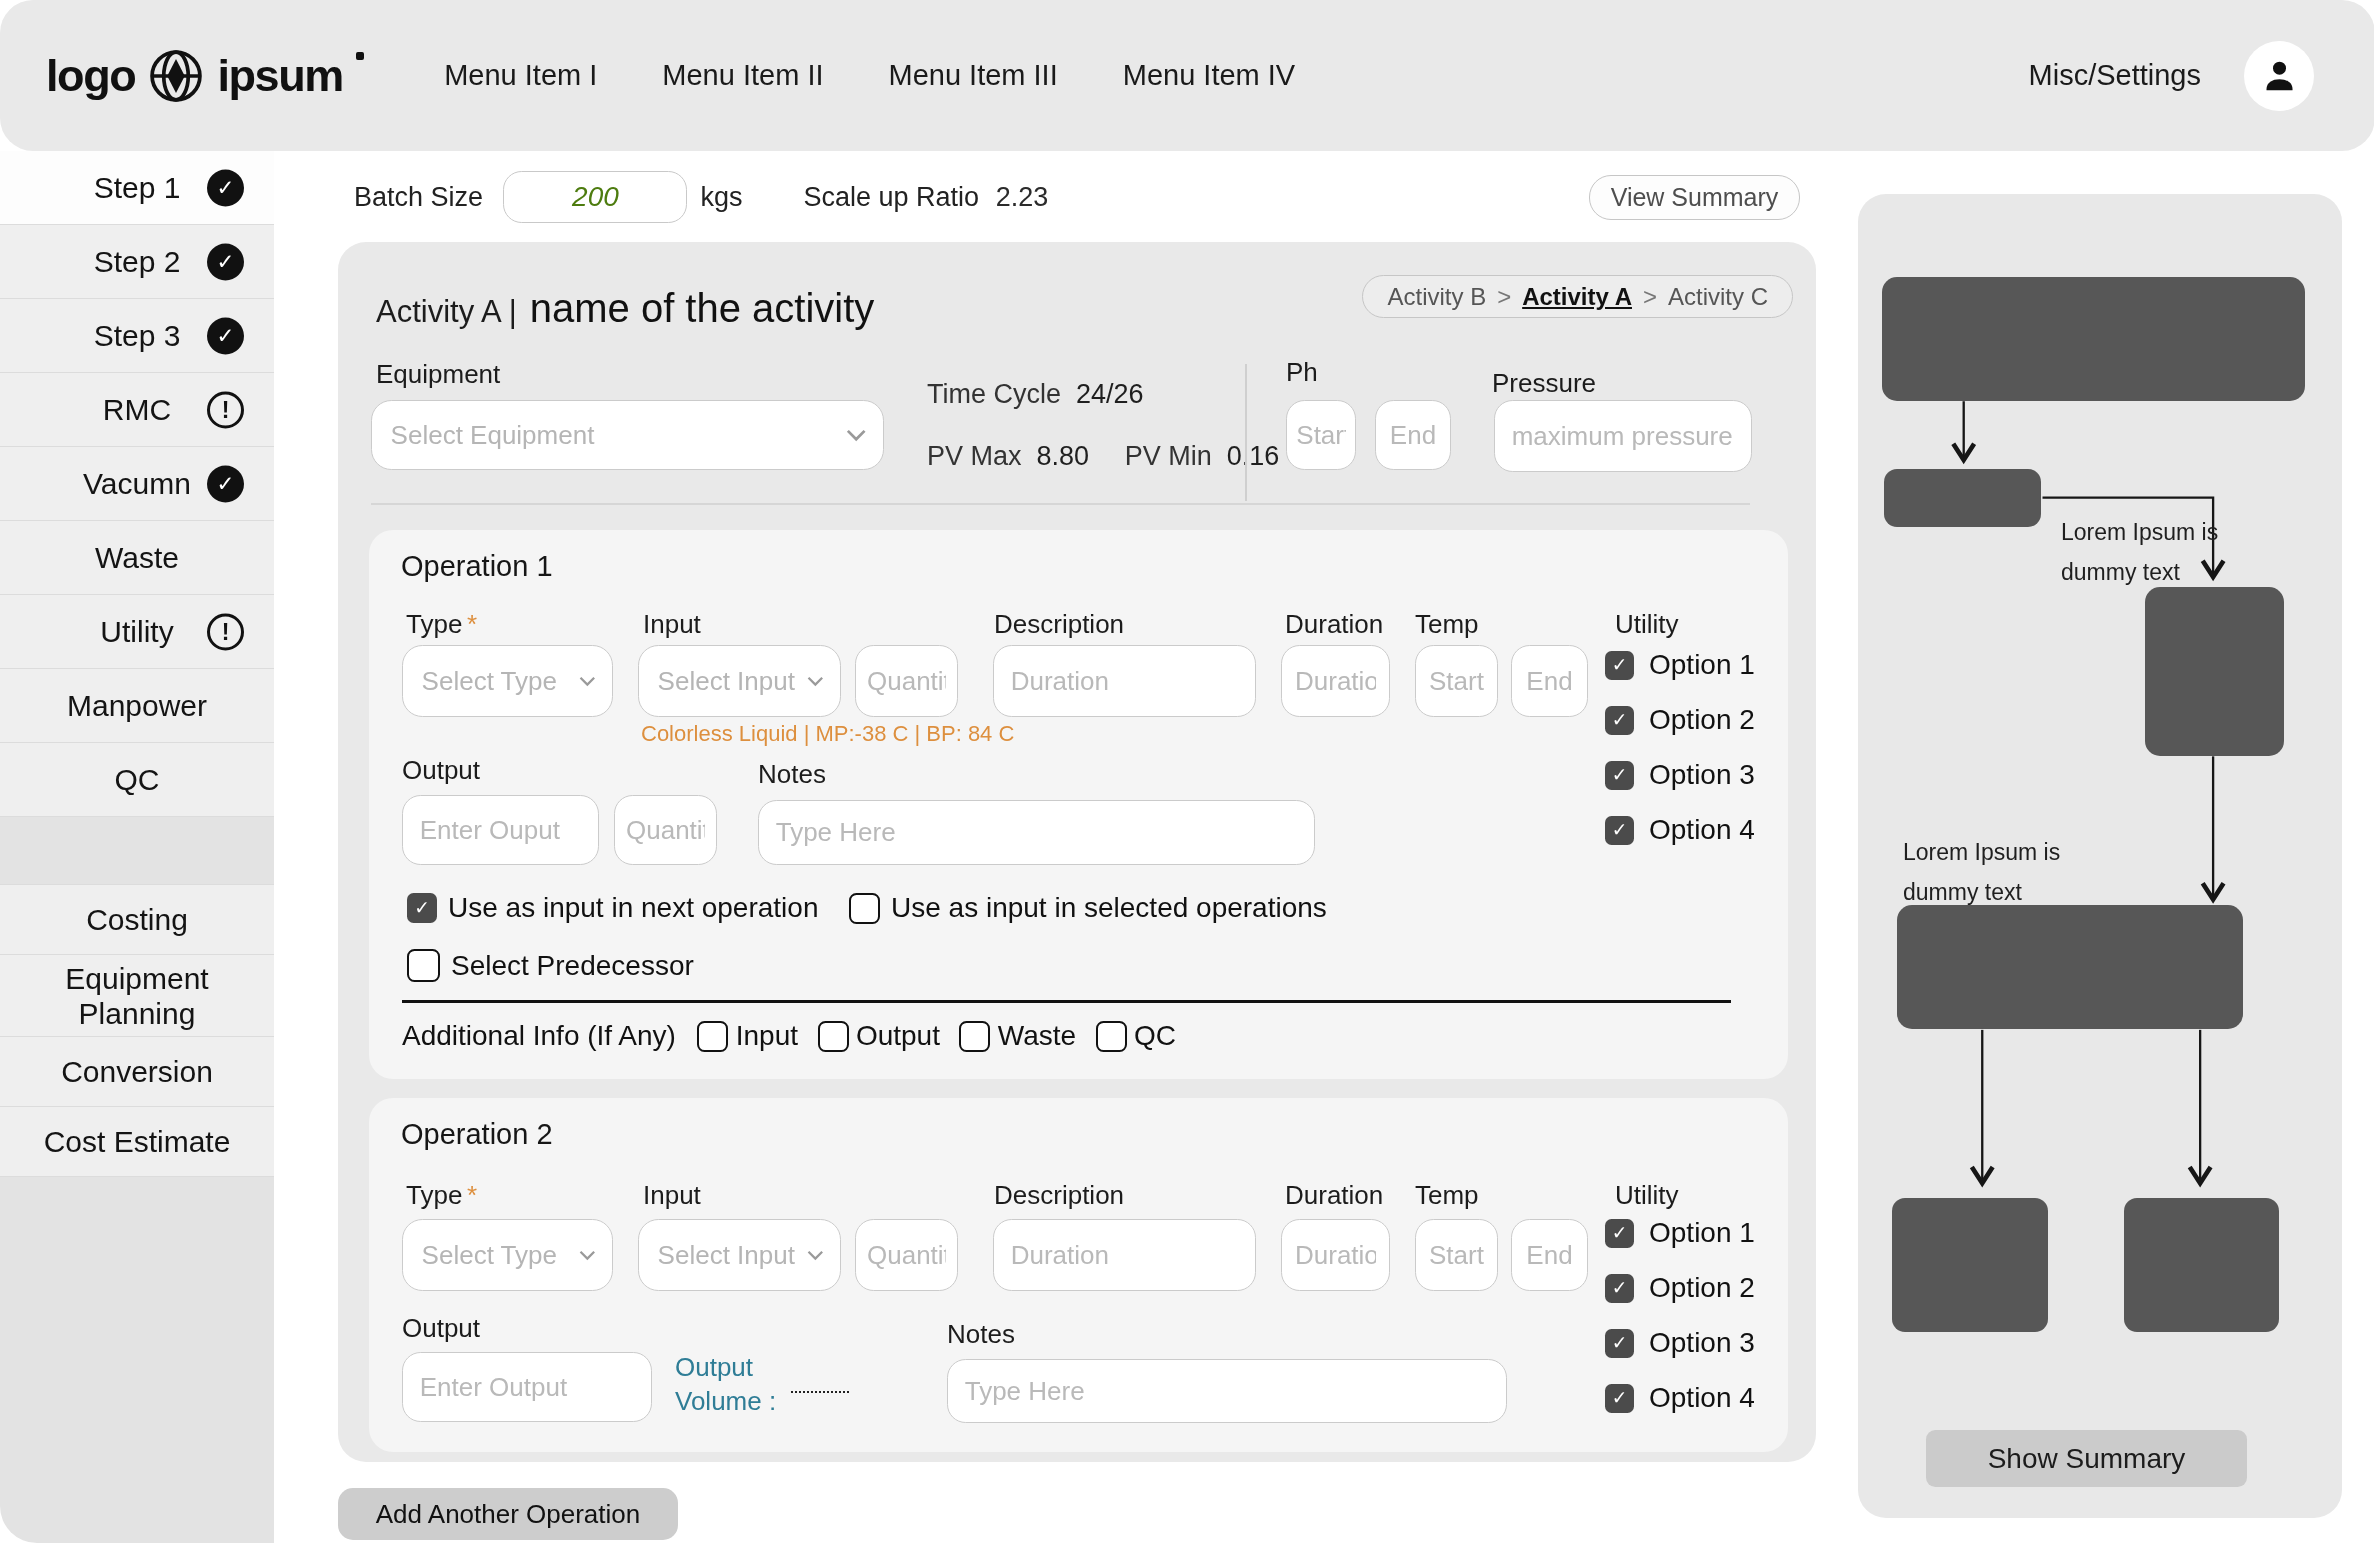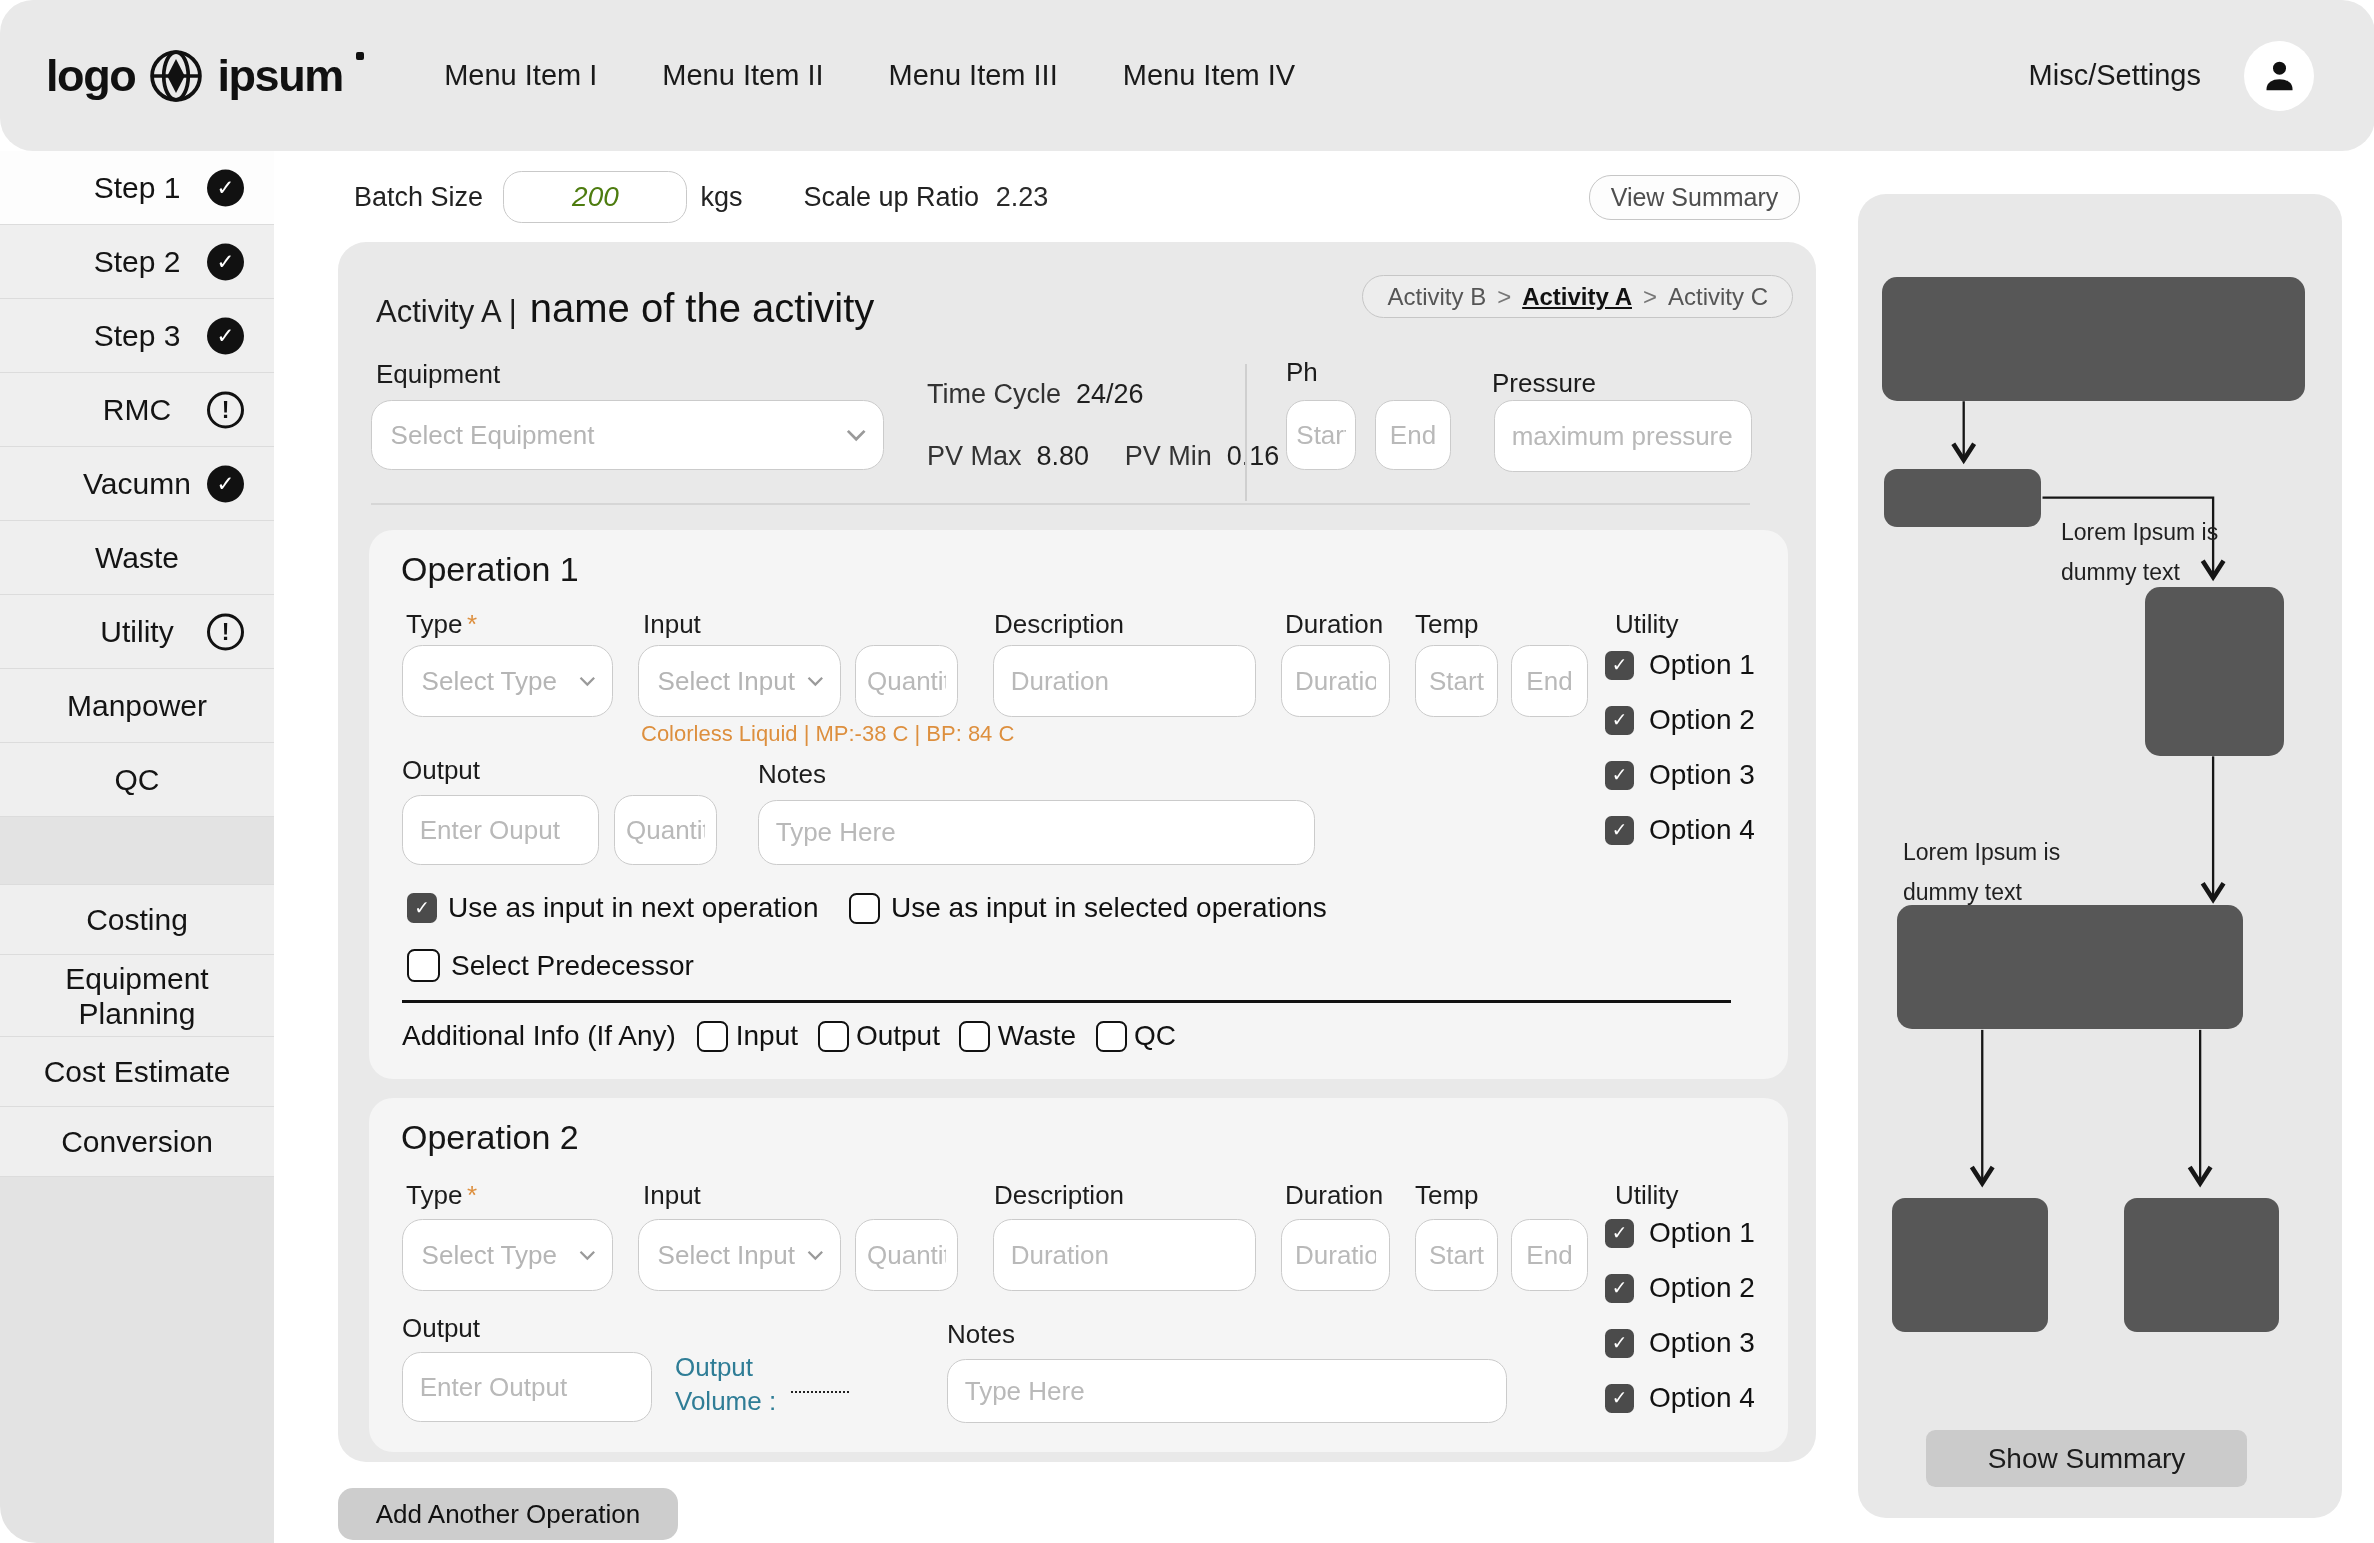--- a/index.html
+++ b/index.html
@@ -78,21 +78,21 @@
   .tc-row { display:flex; gap:15px; align-items:baseline; }
   .tc-row + .tc-row { margin-top:31px; }
   .tc-val { font-weight:500; color:#1f1f1f; }
   .vdivider { position:absolute; left:907px; top:122px; width:1.9px; height:137px; background:#cfcfcf; }
   .hdivider { position:absolute; left:33px; top:261px; width:1379px; height:1.9px; background:#d6d6d6; }
 
   
   .op-card { position:absolute; left:31px; width:1419px; background:#f5f5f5; border-radius:24px; }
   .op1 { top:288px; height:549px; }
   .op2 { top:856px; height:354px; overflow:hidden; }
-  .op-title { position:absolute; left:32px; top:20.4px; font-size:34px; font-weight:500; color:#161616; }
+  .op-title { position:absolute; left:32px; top:20.4px; font-size:29px; font-weight:500; color:#161616; }
 
   .util { position:absolute; left:1236px; top:119px; display:flex; flex-direction:column; gap:23px; }
   .util-row { display:flex; align-items:center; gap:15px; font-size:28px; color:#111; cursor:pointer; }
   .cb-checked { width:29px; height:29px; border-radius:6.5px; background:#4b4b4b; color:#fff;
                 display:flex; align-items:center; justify-content:center; flex:0 0 auto; cursor:pointer; }
   .cb-checked::after { content:"✓"; font-size:18.6px; font-weight:700; }
   .cb-empty { width:31px; height:31px; border-radius:7.4px; border:2.8px solid #111; background:#fff;
               flex:0 0 auto; cursor:pointer; }
 
   .hint-orange { position:absolute; left:272px; top:191px; font-size:22px; color:#dd8f3e; }
@@ -197,24 +197,24 @@
     <span class="lbl">QC</span>
   </div>
   <div class="side-gap"></div>
   <div class="side-row sec">
     <span class="lbl">Costing</span>
   </div>
   <div class="side-row sec two-line">
     <span class="lbl">Equipment Planning</span>
   </div>
   <div class="side-row sec">
+    <span class="lbl">Conversion</span>
+  </div>
+  <div class="side-row sec">
     <span class="lbl">Cost Estimate</span>
-  </div>
-  <div class="side-row sec">
-    <span class="lbl">Conversion</span>
   </div>
   <div class="side-footer"></div>
 </div>
 
 <div class="batch-row">
   <span>Batch Size</span>
   <input class="batch-input" value="200" style="">
   <span>kgs</span>
   <span class="scale-label">Scale up Ratio</span>
   <span class="scale-value">2.23</span>

